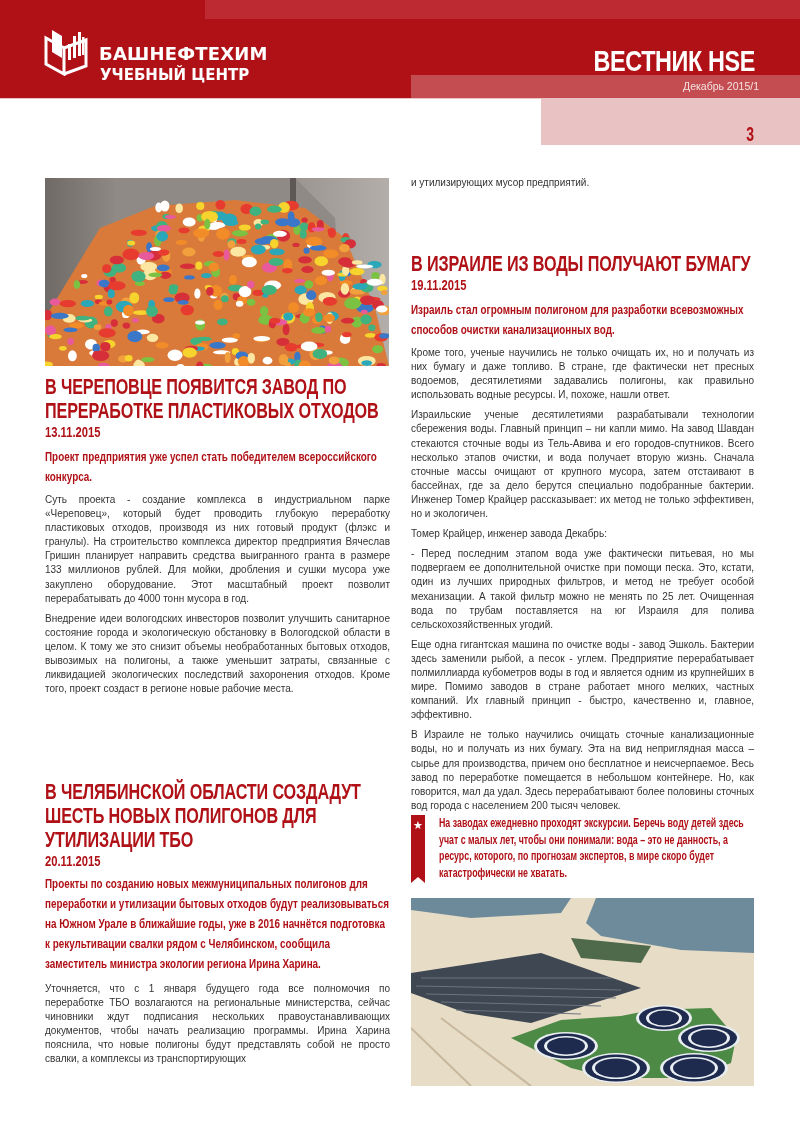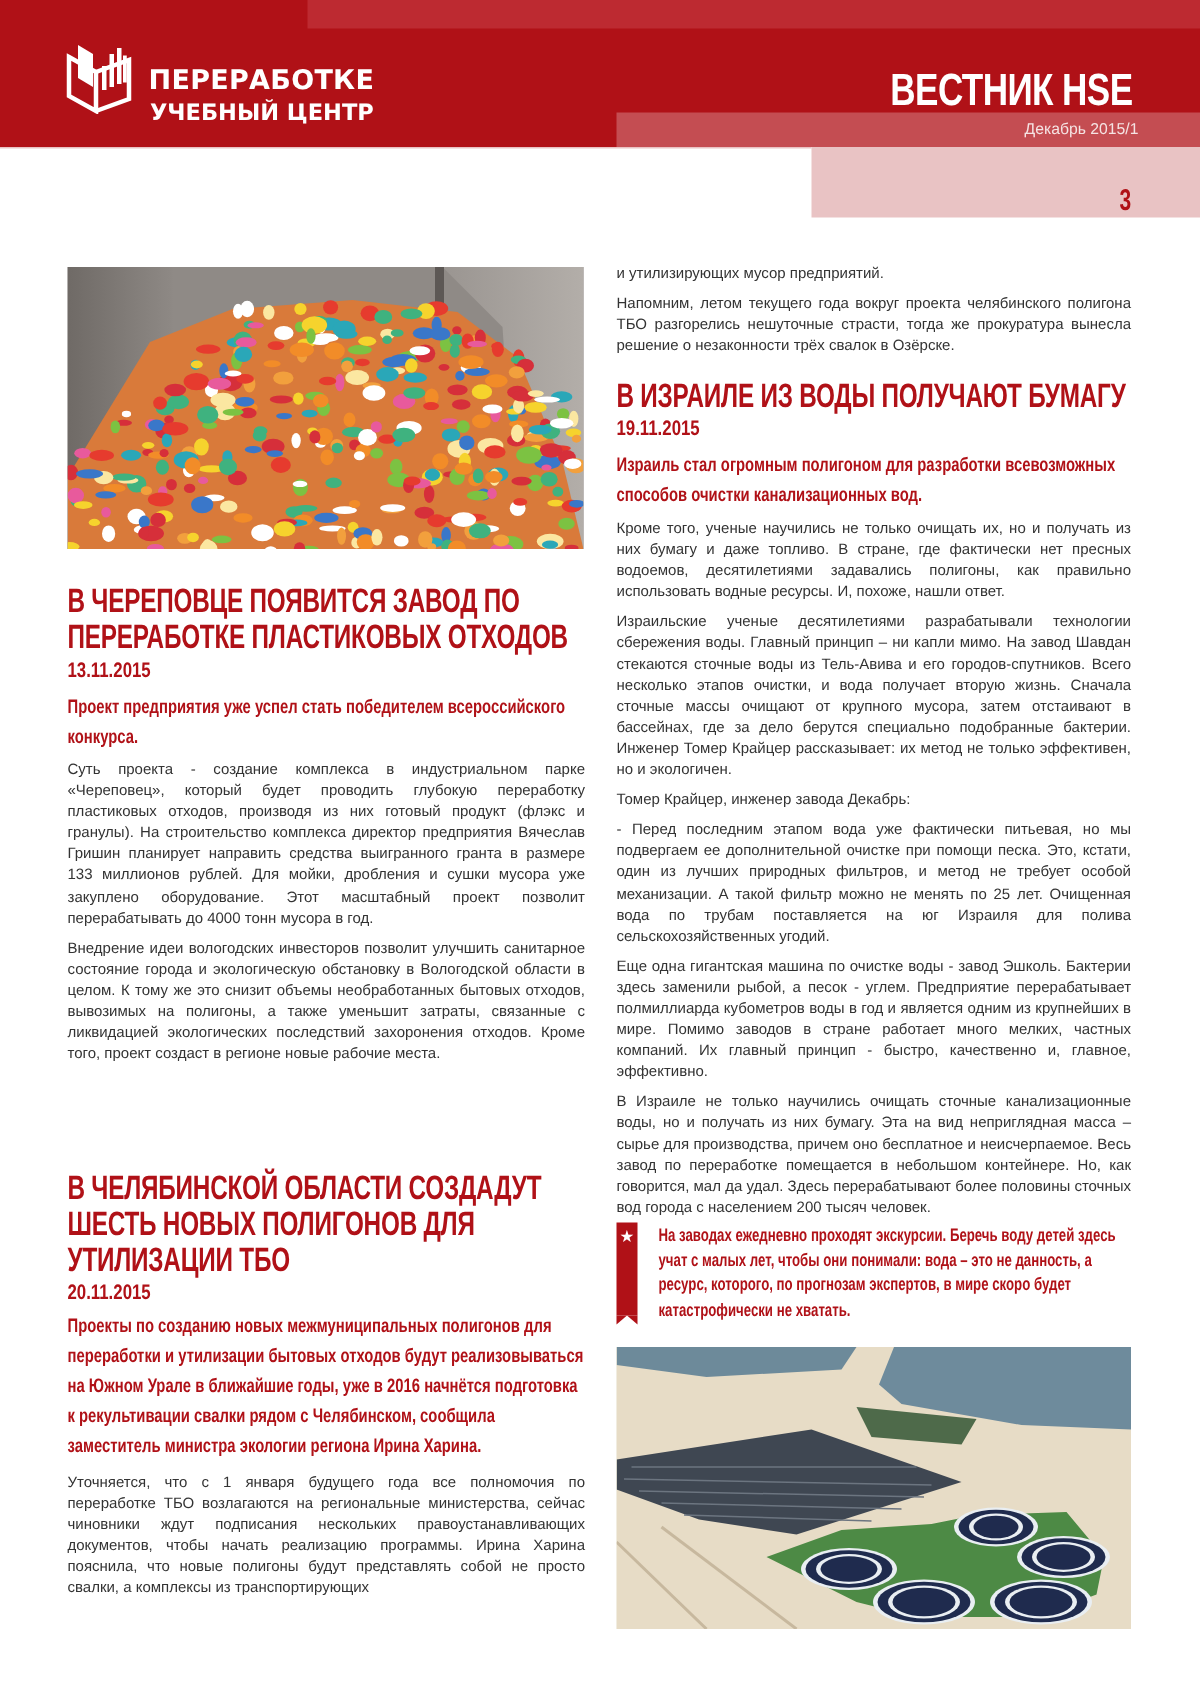--- a/index.html
+++ b/index.html
@@ -31,21 +31,21 @@
   
   .col { position: absolute; }
   .h-title { color: #b01117; font-weight: bold; font-size: 22.5px; line-height: 24px; margin: 0;
              transform: scaleX(0.72); transform-origin: left top; width: 139%; letter-spacing: -0.2px; }
   .h-date { color: #b01117; font-weight: bold; font-size: 14px; line-height: 18px; margin: 0;
             transform: scaleX(0.8); transform-origin: left top; }
   .lead { color: #b01117; font-weight: bold; font-size: 13px; line-height: 20px; margin: 0;
           transform: scaleX(0.76); transform-origin: left top; width: 132%; }
   .body p { margin: 0 0 6px 0; font-size: 10px; line-height: 14.1px; color: #333; text-align: justify; }
 
-  #col-left-a { left: 45px; top: 389px; width: 345px; }
+  #col-left-a { left: 45px; top: 375px; width: 345px; }
   #col-left-b { left: 45px; top: 780px; width: 345px; }
   #col-right-a { left: 411px; top: 176px; width: 343px; }
   #col-right-b { left: 411px; top: 252px; width: 343px; }
 
   #callout { left: 411px; top: 815px; width: 343px; height: 64px; }
   #callout-ribbon { position: absolute; left: 0; top: 0; width: 14px; height: 62px; background: #b01117; }
   #callout-ribbon:after { content: ""; position: absolute; left: 0; bottom: -6px; width: 0; height: 0;
      border-left: 7px solid #b01117; border-right: 7px solid #b01117; border-bottom: 6px solid transparent; }
   #star-icon { position: absolute; left: 2px; top: 5px; color: #fff; font-size: 11px; line-height: 11px; }
   #callout-text { position: absolute; left: 28px; top: 0; width: 430px; color: #b01117; font-weight: bold;
@@ -62,21 +62,21 @@
 
 <svg class="abs" id="logo" viewBox="0 0 44 48">
   <path d="M2 10 L20 20 L20 46 L2 36 Z" fill="none" stroke="#fff" stroke-width="3"></path>
   <path d="M20 20 L42 12 L42 38 L20 46" fill="none" stroke="#fff" stroke-width="3"></path>
   <path d="M8 2 L18 8 L18 30 L8 24 Z" fill="#fff"></path>
   <rect x="24" y="16" width="3" height="16" fill="#fff"></rect>
   <rect x="29" y="8" width="3" height="22" fill="#fff"></rect>
   <rect x="34" y="4" width="3" height="24" fill="#fff"></rect>
   <rect x="38" y="9" width="2.5" height="18" fill="#fff"></rect>
 </svg>
-<div class="abs" id="brand-name">ПЕРЕРАБОТКЕ</div>
+<div class="abs" id="brand-name">БАШНЕФТЕХИМ</div>
 <div class="abs" id="brand-sub">УЧЕБНЫЙ ЦЕНТР</div>
 <div class="abs" id="mag-title">ВЕСТНИК HSE</div>
 <div class="abs" id="mag-issue">Декабрь 2015/1</div>
 <div class="abs" id="page-num">3</div>
 
 <div class="abs" id="photo-plastic">
   <svg width="344" height="188" viewBox="0 0 344 188">
     <defs>
       <linearGradient id="wallL" x1="0" x2="1">
           <stop offset="0" stop-color="#6f6a66"></stop>
@@ -448,21 +448,20 @@
   <div class="lead">Проекты по созданию новых межмуниципальных полигонов для переработки и утилизации бытовых отходов будут реализовываться на Южном Урале в ближайшие годы, уже в 2016 начнётся подготовка к рекультивации свалки рядом с Челябинском, сообщила заместитель министра экологии региона Ирина Харина.</div>
   <div style="height:8px"></div>
   <div class="body">
     <p>Уточняется, что с 1 января будущего года все полномочия по переработке ТБО возлагаются на региональные министерства, сейчас чиновники ждут подписания нескольких правоустанавливающих документов, чтобы начать реализацию программы. Ирина Харина пояснила, что новые полигоны будут представлять собой не просто свалки, а комплексы из транспортирующих</p>
   </div>
 </div>
 
 <div class="col" id="col-right-a">
   <div class="body">
     <p>и утилизирующих мусор предприятий.</p>
-    <p>Напомним, летом текущего года вокруг проекта челябинского полигона ТБО разгорелись нешуточные страсти, тогда же прокуратура вынесла решение о незаконности трёх свалок в Озёрске.</p>
   </div>
 </div>
 
 <div class="col" id="col-right-b">
   <h2 class="h-title">В ИЗРАИЛЕ ИЗ ВОДЫ ПОЛУЧАЮТ БУМАГУ</h2>
   <div class="h-date">19.11.2015</div>
   <div style="height:6px"></div>
   <div class="lead">Израиль стал огромным полигоном для разработки всевозможных способов очистки канализационных вод.</div>
   <div style="height:6px"></div>
   <div class="body">

